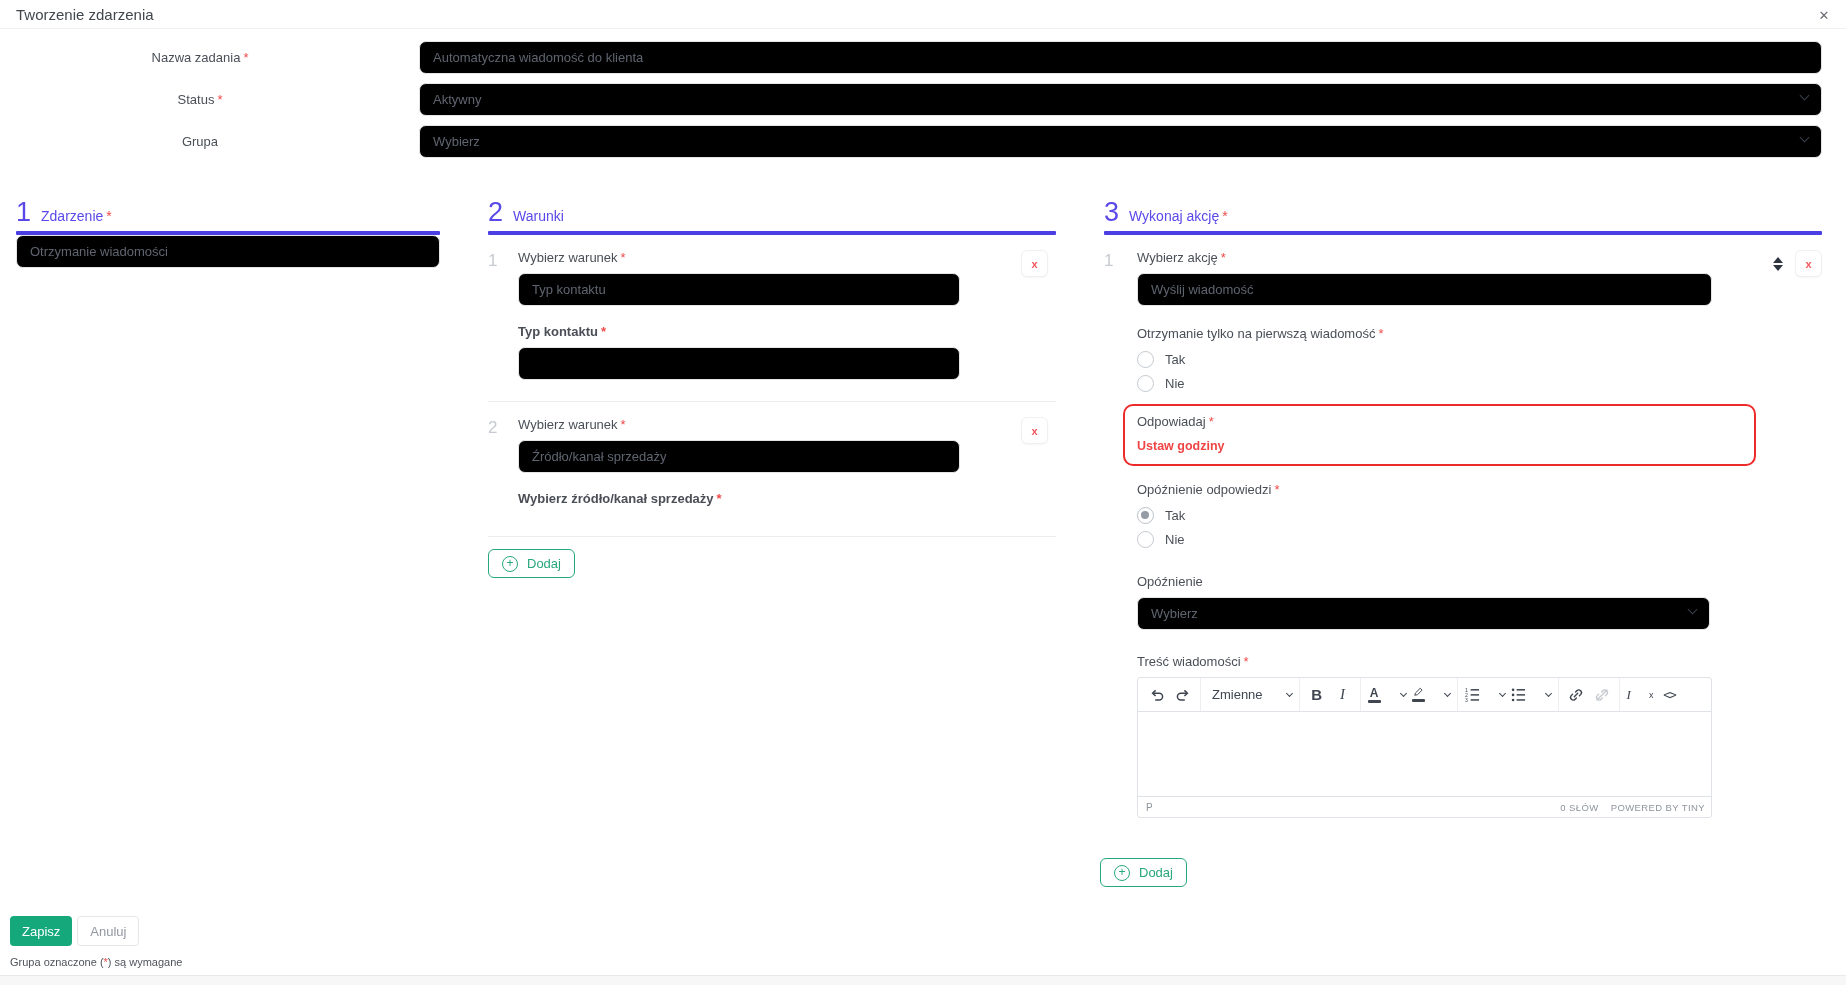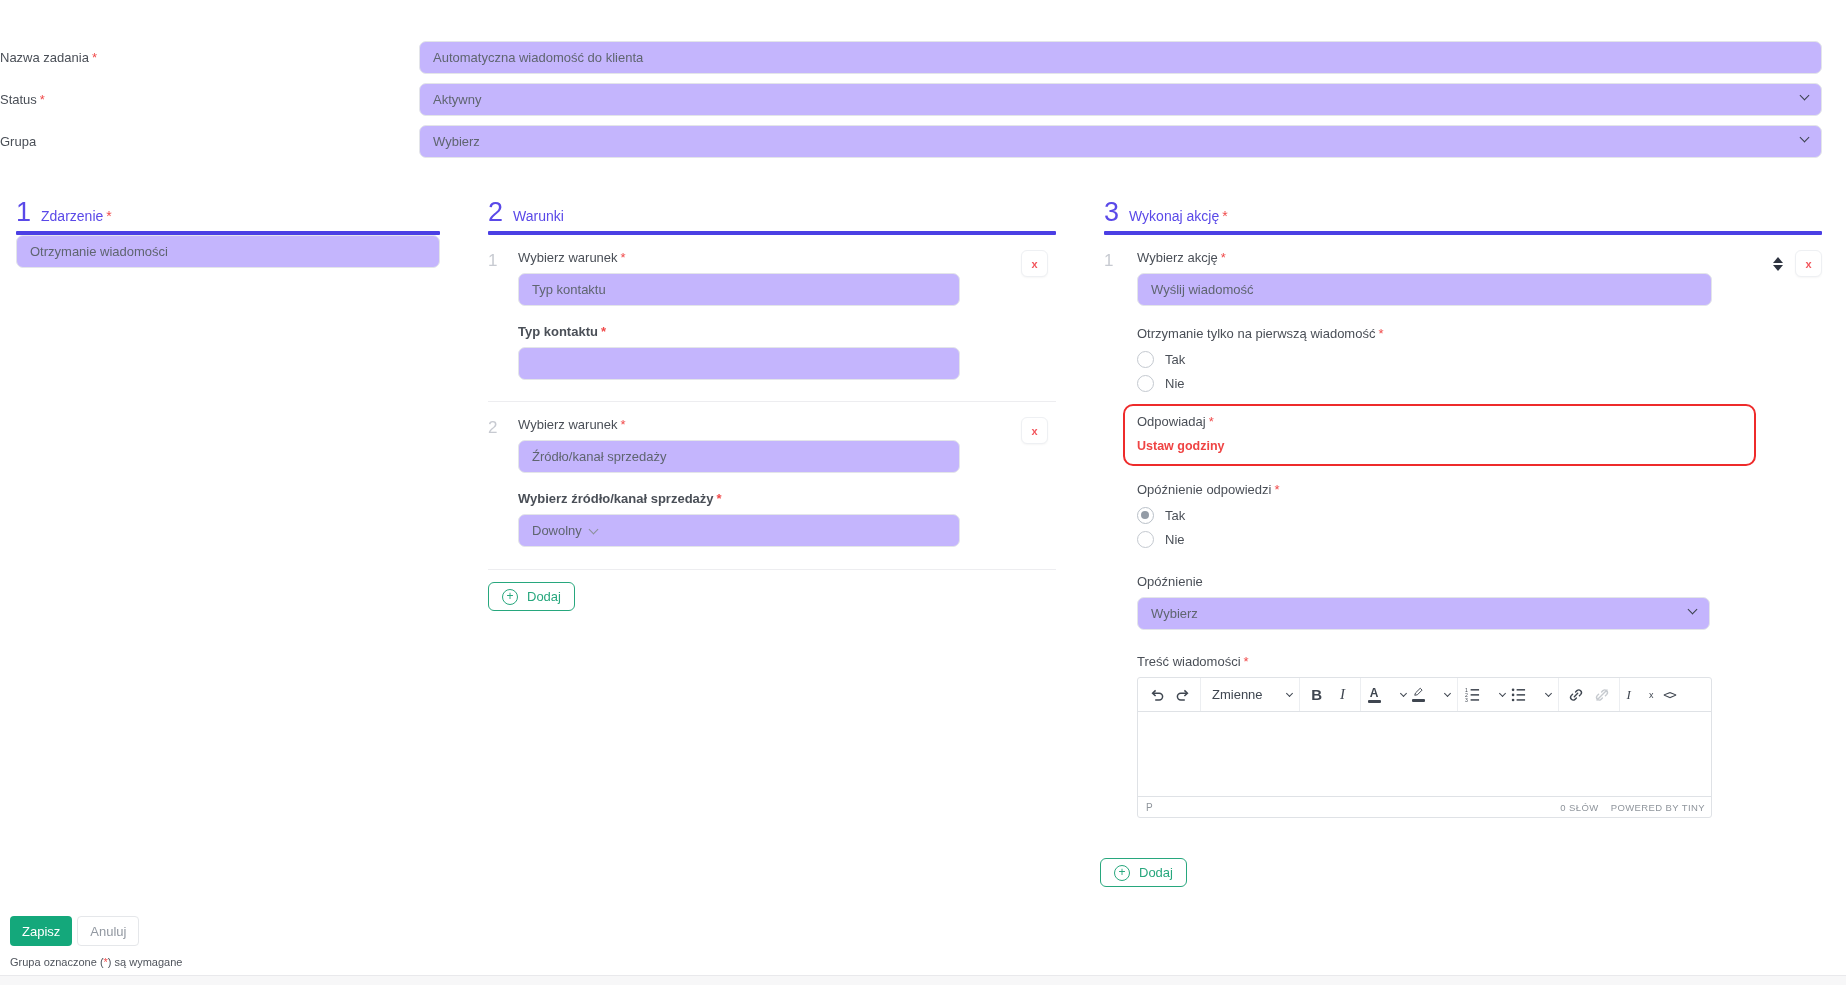--- a/index.html
+++ b/index.html
@@ -9,24 +9,24 @@
 
   
   .modal-header { position:absolute; top:0; left:0; right:0; height:29px; border-bottom:1px solid #f0f0f3; background:#fff; }
   .modal-title { position:absolute; left:16px; top:6px; font-size:15px; color:#42464d; }
   .close-btn { position:absolute; right:12px; top:5px; width:20px; height:20px; display:flex; align-items:center; justify-content:center;
                font-size:13px; color:#6a6f76; cursor:pointer; }
 
   
   .top-form { position:absolute; top:41px; left:0; right:0; }
   .tf-row { display:flex; align-items:center; margin-bottom:9px; }
-  .tf-label { width:400px; text-align:left; font-size:13px; color:#4a4f57; padding-right:0; }
+  .tf-label { width:400px; text-align:center; font-size:13px; color:#4a4f57; padding-right:0; }
   .star { color:#f04a4a; margin-left:3px; }
   .tf-field { flex:1; margin-left:19px; margin-right:24px; position:relative; }
-  .box { height:33px; border:1px solid #e3e5e9; border-radius:7px; background:#c4b5fd; display:flex; align-items:center;
+  .box { height:33px; border:1px solid #e3e5e9; border-radius:7px; background:#000000; display:flex; align-items:center;
          padding:0 13px; font-size:13px; color:#5f6570; }
   .chev { width:7px; height:7px; border-right:1.7px solid #3a414c; border-bottom:1.7px solid #3a414c;
           transform:rotate(45deg); display:inline-block; margin-top:-3px; }
   .chev-abs { position:absolute; right:14px; top:12px; }
 
   
   .columns { position:absolute; top:196px; left:0; width:100%; height:700px; }
   .col { position:absolute; top:0; }
   .col1 { left:16px; width:424px; }
   .col2 { left:488px; width:568px; }
@@ -116,20 +116,24 @@
   .footer-note { margin-top:10px; font-size:11px; color:#4f545c; }
   .footer-note .star { font-size:11px; margin:0; }
 
   .bottom-strip { position:absolute; left:0; right:0; top:975px; height:10px; background:#f7f7f8; border-top:1px solid #e9e9ec; }
 </style>
 </head>
 <body>
 
 <div class="canvas">
 
+  <div class="modal-header">
+    <div class="modal-title">Tworzenie zdarzenia</div>
+    <div class="close-btn">✕</div>
+  </div>
 
   <div class="top-form">
     <div class="tf-row">
       <div class="tf-label"><span>Nazwa zadania</span><span class="star">*</span></div>
       <div class="tf-field">
         <div class="box">
             <span>Automatyczna wiadomość do klienta</span>
           </div>
       </div>
     </div>
@@ -193,24 +197,20 @@
 
       
       <div class="item">
         <div class="item-num">2</div>
         <div class="item-body">
           <div class="field-label"><span>Wybierz warunek</span><span class="star">*</span></div>
           <div class="box">
               <span>Źródło/kanał sprzedaży</span>
             </div>
           <div class="field-label sub-label"><span>Wybierz źródło/kanał sprzedaży</span><span class="star">*</span></div>
-          <div class="box inline-select">
-              <span>Dowolny</span>
-              <span class="chev" style="border-color:#8b9098;"></span>
-            </div>
         </div>
         <div class="del-btn">x</div>
       </div>
 
       <div class="divider divider2"></div>
       <button class="add-btn">
         <span class="plus-circle">+</span>
         <span>Dodaj</span>
       </button>
     </div>

